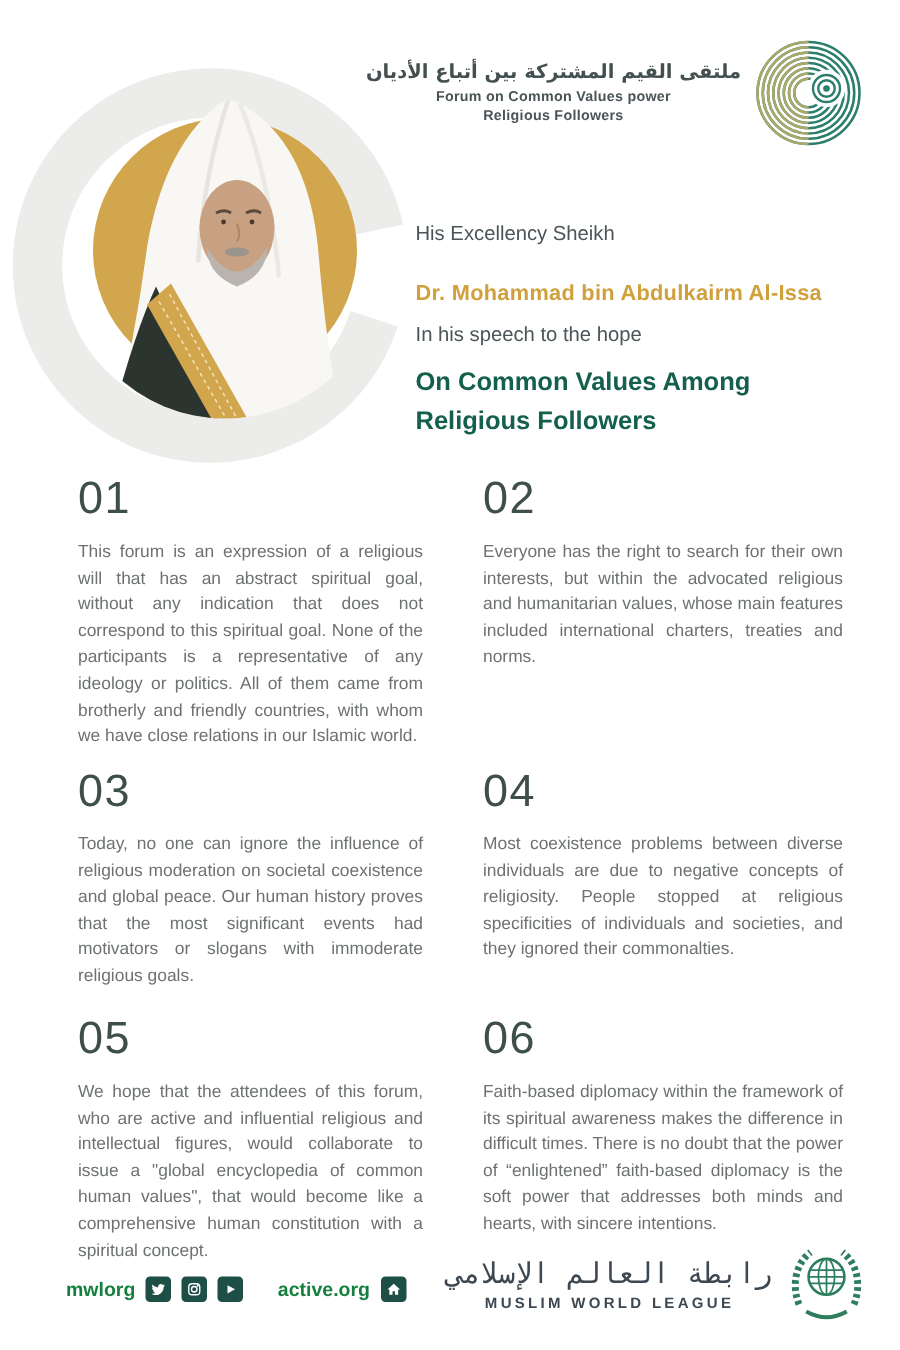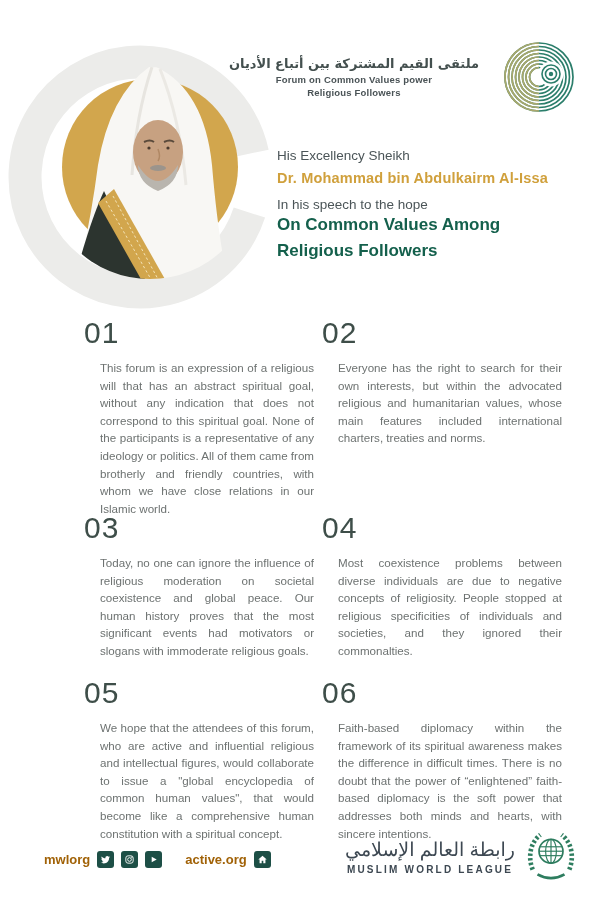--- a/index.html
+++ b/index.html
@@ -10,48 +10,48 @@
   }
   .abs{position:absolute;}
 
   
   #ring-svg{left:0;top:40px;}
 
   
   #portrait-svg{left:40px;top:55px;}
 
   
-  .forum-head{right:18px;top:40px;display:flex;align-items:center;gap:19px;}
+  .forum-head{right:18px;top:25px;display:flex;align-items:center;gap:4px;}
   .forum-titles{text-align:center;color:#4a5356;}
   .forum-ar{font-family:"DejaVu Sans",sans-serif;font-weight:bold;font-size:13px;direction:rtl;color:#44504f;}
   .forum-en{font-weight:bold;font-size:9.5px;line-height:1.35;margin-top:3px;letter-spacing:.2px;}
 
   
   .speech{left:277px;top:148px;width:300px;}
   .speech .line1,.speech .line3{font-size:13.5px;color:#4b5558;}
-  .speech .name{font-size:14.5px;font-weight:bold;color:#d0a03c;margin-top:7px;letter-spacing:.2px;}
+  .speech .name{font-size:14.5px;font-weight:bold;color:#d0a03c;margin-top:25px;letter-spacing:.2px;}
   .speech .line3{margin-top:11px;}
-  .speech .title{font-size:17px;font-weight:bold;color:#14604c;line-height:1.5;margin-top:0;}
+  .speech .title{font-size:17px;font-weight:bold;color:#14604c;line-height:1.5;margin-top:12px;}
 
   
   .point{position:absolute;}
   .pt-num{font-size:30px;color:#3e4e49;letter-spacing:1px;}
-  .pt-text{margin-top:9px;font-size:11.6px;line-height:1.52;color:#6d7271;text-align:justify;margin-left:16px;}
-  .col-l{left:84px;width:230px;}
+  .pt-text{margin-top:9px;font-size:11.6px;line-height:1.52;color:#6d7271;text-align:justify;}
+  .col-l{left:52px;width:230px;}
   .col-r{left:322px;width:240px;}
   .row-1{top:316px;} .row-2{top:511px;} .row-3{top:676px;}
 
   
   .footer-left{left:44px;top:851px;display:flex;align-items:center;gap:7px;}
-  .handle,.site{font-size:13px;font-weight:bold;color:#a16207;}
+  .handle,.site{font-size:13px;font-weight:bold;color:#15803d;}
   .site{margin-left:16px;}
   .sq{width:17px;height:17px;border-radius:3px;background:#1d4f46;display:flex;align-items:center;justify-content:center;}
   .footer-right{right:22px;top:829px;display:flex;align-items:center;gap:9px;}
   .mwl-text{text-align:center;color:#3d4852;}
-  .mwl-ar{font-family:Liberation Sans, sans-serif;font-size:19px;direction:rtl;line-height:1.2;}
+  .mwl-ar{font-family:Liberation Mono, monospace;font-size:19px;direction:rtl;line-height:1.2;}
   .mwl-en{font-size:10px;font-weight:bold;letter-spacing:2.2px;margin-top:3px;}
 </style>
 </head>
 <body>
 
 <svg id="ring-svg" class="abs" width="300" height="290">
   <path d="M 249.4 172.5 A 115 115 0 1 1 252.5 113.1" fill="none" stroke="#ECECEA" stroke-width="33"></path>
 </svg>
 
 <svg id="portrait-svg" class="abs" width="230" height="240">

